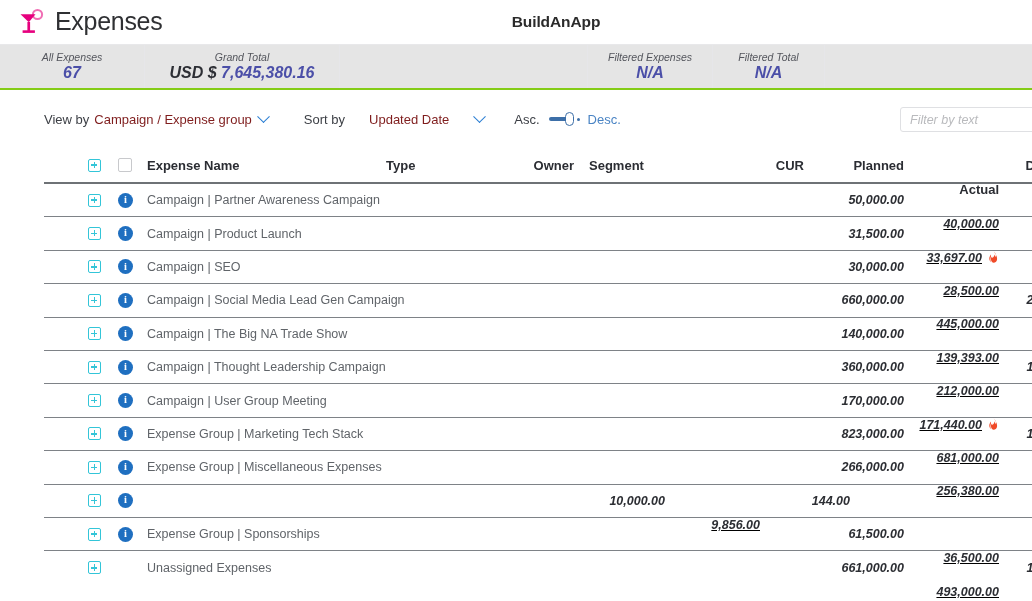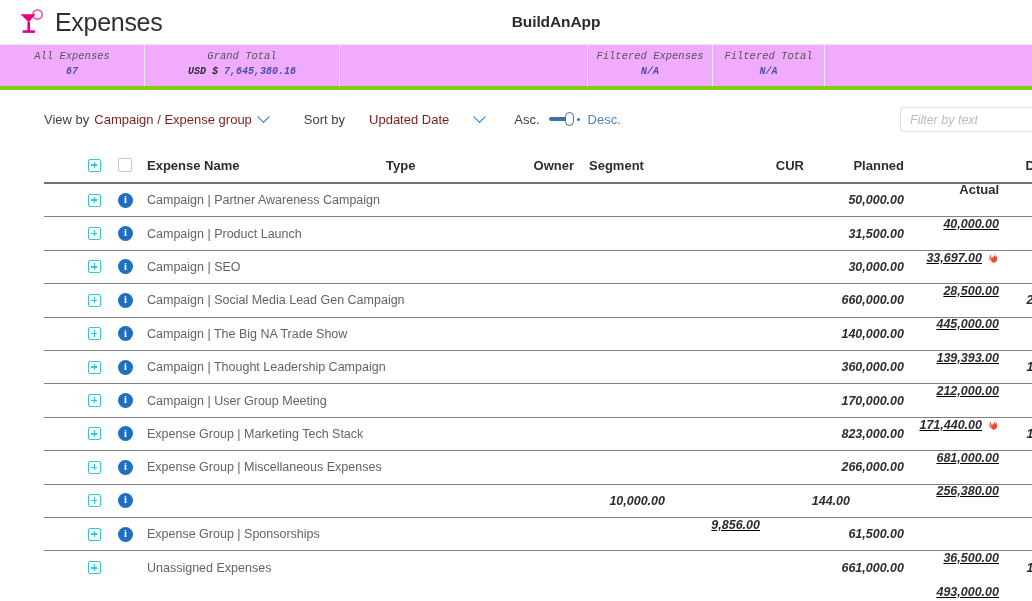--- a/index.html
+++ b/index.html
@@ -14,21 +14,21 @@
   
   .topbar {
     height: 44px;
     display: flex;
     align-items: center;
     position: relative;
     background: #ffffff;
   }
   .logo-wrap {
     display: flex;
-    align-items: center;
+    align-items: flex-start;
     margin-left: 16px;
     gap: 9px;
   }
   .logo-icon { width: 30px; height: 30px; display: block; }
   .app-title {
     font-size: 25px;
     color: #2f3033;
     letter-spacing: -0.3px;
     font-weight: 400;
   }
@@ -41,23 +41,22 @@
     color: #2b2b2b;
     letter-spacing: -0.1px;
     transform: translateX(40px);
   }
 
   
   .summary {
     display: flex;
     height: 46px;
     border-top: 1px solid #e8e8ea;
-    border-bottom: 4px solid #84cc16;
-    background: #f0abfc;
-    font-family: Liberation Mono, monospace;
+    border-bottom: 2px solid #84cc16;
+    background: #e5e5e5;
   }
   .sum-cell {
     border-right: 1px solid #e6e6e9;
     display: flex;
     flex-direction: column;
     align-items: center;
     justify-content: center;
     padding: 0 14px;
   }
   .sum-cell.c1 { width: 145px; }
@@ -67,21 +66,21 @@
   .sum-cell.c5 { width: 112px; }
   .sum-cell.c6 { flex: 1; border-right: none; }
   .sum-label {
     font-size: 10.5px;
     font-style: italic;
     color: #53555c;
     line-height: 13px;
     white-space: nowrap;
   }
   .sum-value {
-    font-size: 10px;
+    font-size: 16px;
     font-style: italic;
     font-weight: bold;
     color: #4b4fa8;
     line-height: 18px;
     white-space: nowrap;
   }
   .sum-value .cur {
     color: #2d2f35;
   }
 

